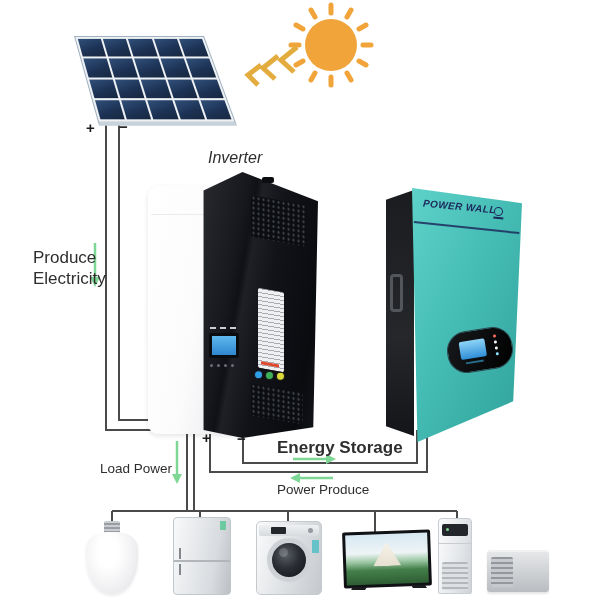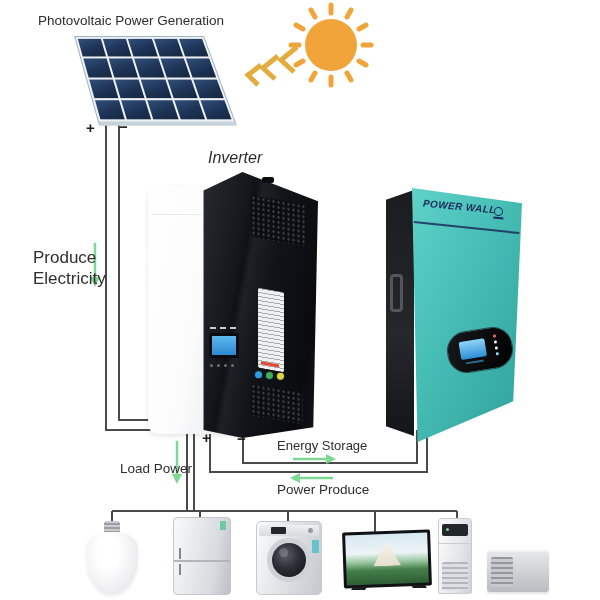--- a/index.html
+++ b/index.html
@@ -156,25 +156,24 @@
       <polygon points="95,287 90,277 100,277" stroke="none"></polygon>
       <line x1="177" y1="441" x2="177" y2="476"></line>
       <polygon points="177,484 172,474 182,474" stroke="none"></polygon>
       <line x1="293" y1="459" x2="328" y2="459"></line>
       <polygon points="336,459 326,454 326,464" stroke="none"></polygon>
       <line x1="333" y1="478" x2="298" y2="478"></line>
       <polygon points="290,478 300,473 300,483" stroke="none"></polygon>
     </g>
   </svg>
 
-  <div class="label" style="left:38px;top:13px;font-size:13.5px;">Photovoltaic Power Generation</div>
   <div class="label" style="left:208px;top:149px;font-size:16px;font-style:italic;">Inverter</div>
   <div class="label" style="left:33px;top:247px;font-size:17px;width:70px;line-height:1.25;white-space:normal;">Produce Electricity</div>
-  <div class="label" style="left:100px;top:461px;font-size:13.5px;margin-left:20px;">Load Power</div>
-  <div class="label" style="left:277px;top:438px;font-size:13px;">Energy Storage</div>
+  <div class="label" style="left:100px;top:461px;font-size:13.5px;">Load Power</div>
+  <div class="label" style="left:277px;top:438px;font-size:17px;font-weight:bold;">Energy Storage</div>
   <div class="label" style="left:277px;top:482px;font-size:13.5px;">Power Produce</div>
 
   <div class="panel">
     <i></i>
       <i></i>
       <i></i>
       <i></i>
       <i></i>
       <i></i>
       <i></i>

